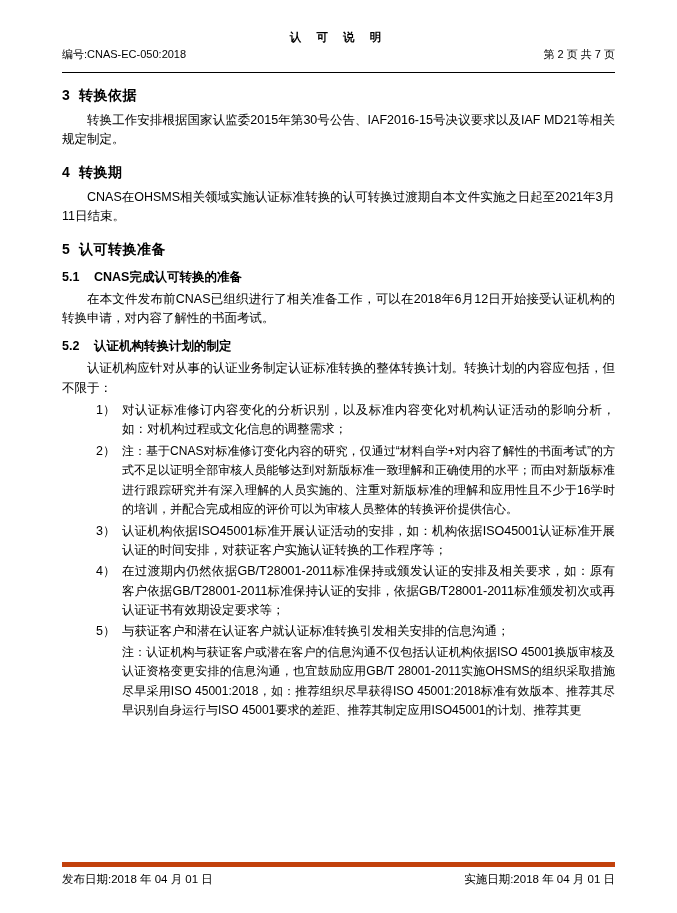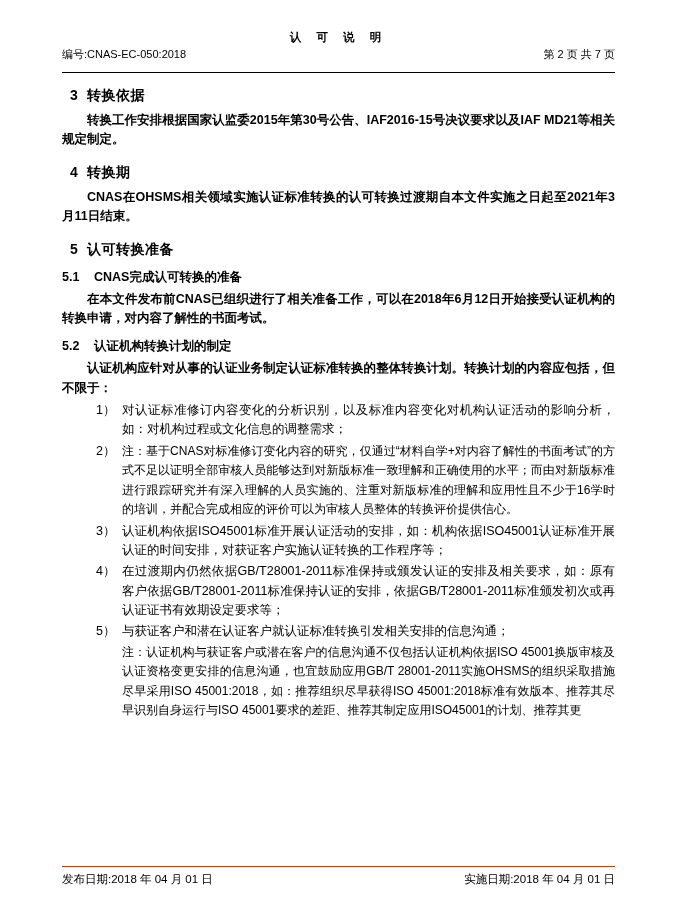--- a/index.html
+++ b/index.html
@@ -40,37 +40,36 @@
     border-bottom: 1px solid #000;
     margin-bottom: 14px;
   }
   .header-left { white-space: nowrap; }
   .header-right { white-space: nowrap; }
 
   
   h2.sec {
     font-size: 14px;
     font-weight: bold;
-    margin: 14px 0 6px 8px;
+    margin: 14px 0 6px 0;
     letter-spacing: 0.5px;
   }
   h3.subsec {
     font-size: 12.5px;
     font-weight: bold;
     margin: 10px 0 4px 0;
   }
   h3.subsec .num { display: inline-block; min-width: 32px; }
   p.para {
     font-size: 12.5px;
     line-height: 1.55;
     margin: 0 0 3px 0;
     text-align: justify;
     text-justify: inter-ideograph;
     text-indent: 2em;
-    font-weight: bold;
   }
   ol.numlist {
     list-style: none;
     margin: 0;
     padding: 0 0 0 34px;
   }
   ol.numlist > li {
     font-size: 12.5px;
     line-height: 1.55;
     margin-bottom: 2px;
@@ -90,21 +89,21 @@
     text-align: justify;
     text-justify: inter-ideograph;
     margin-top: 1px;
   }
   
   .footer {
     position: absolute;
     left: 62px;
     right: 62px;
     bottom: 26px;
-    border-top: 1px solid #c2410c;
+    border-top: 5px solid #c2410c;
     padding-top: 5px;
     display: flex;
     justify-content: space-between;
     font-size: 11.5px;
   }
 </style>
 </head>
 <body>
 
 <div class="page">

